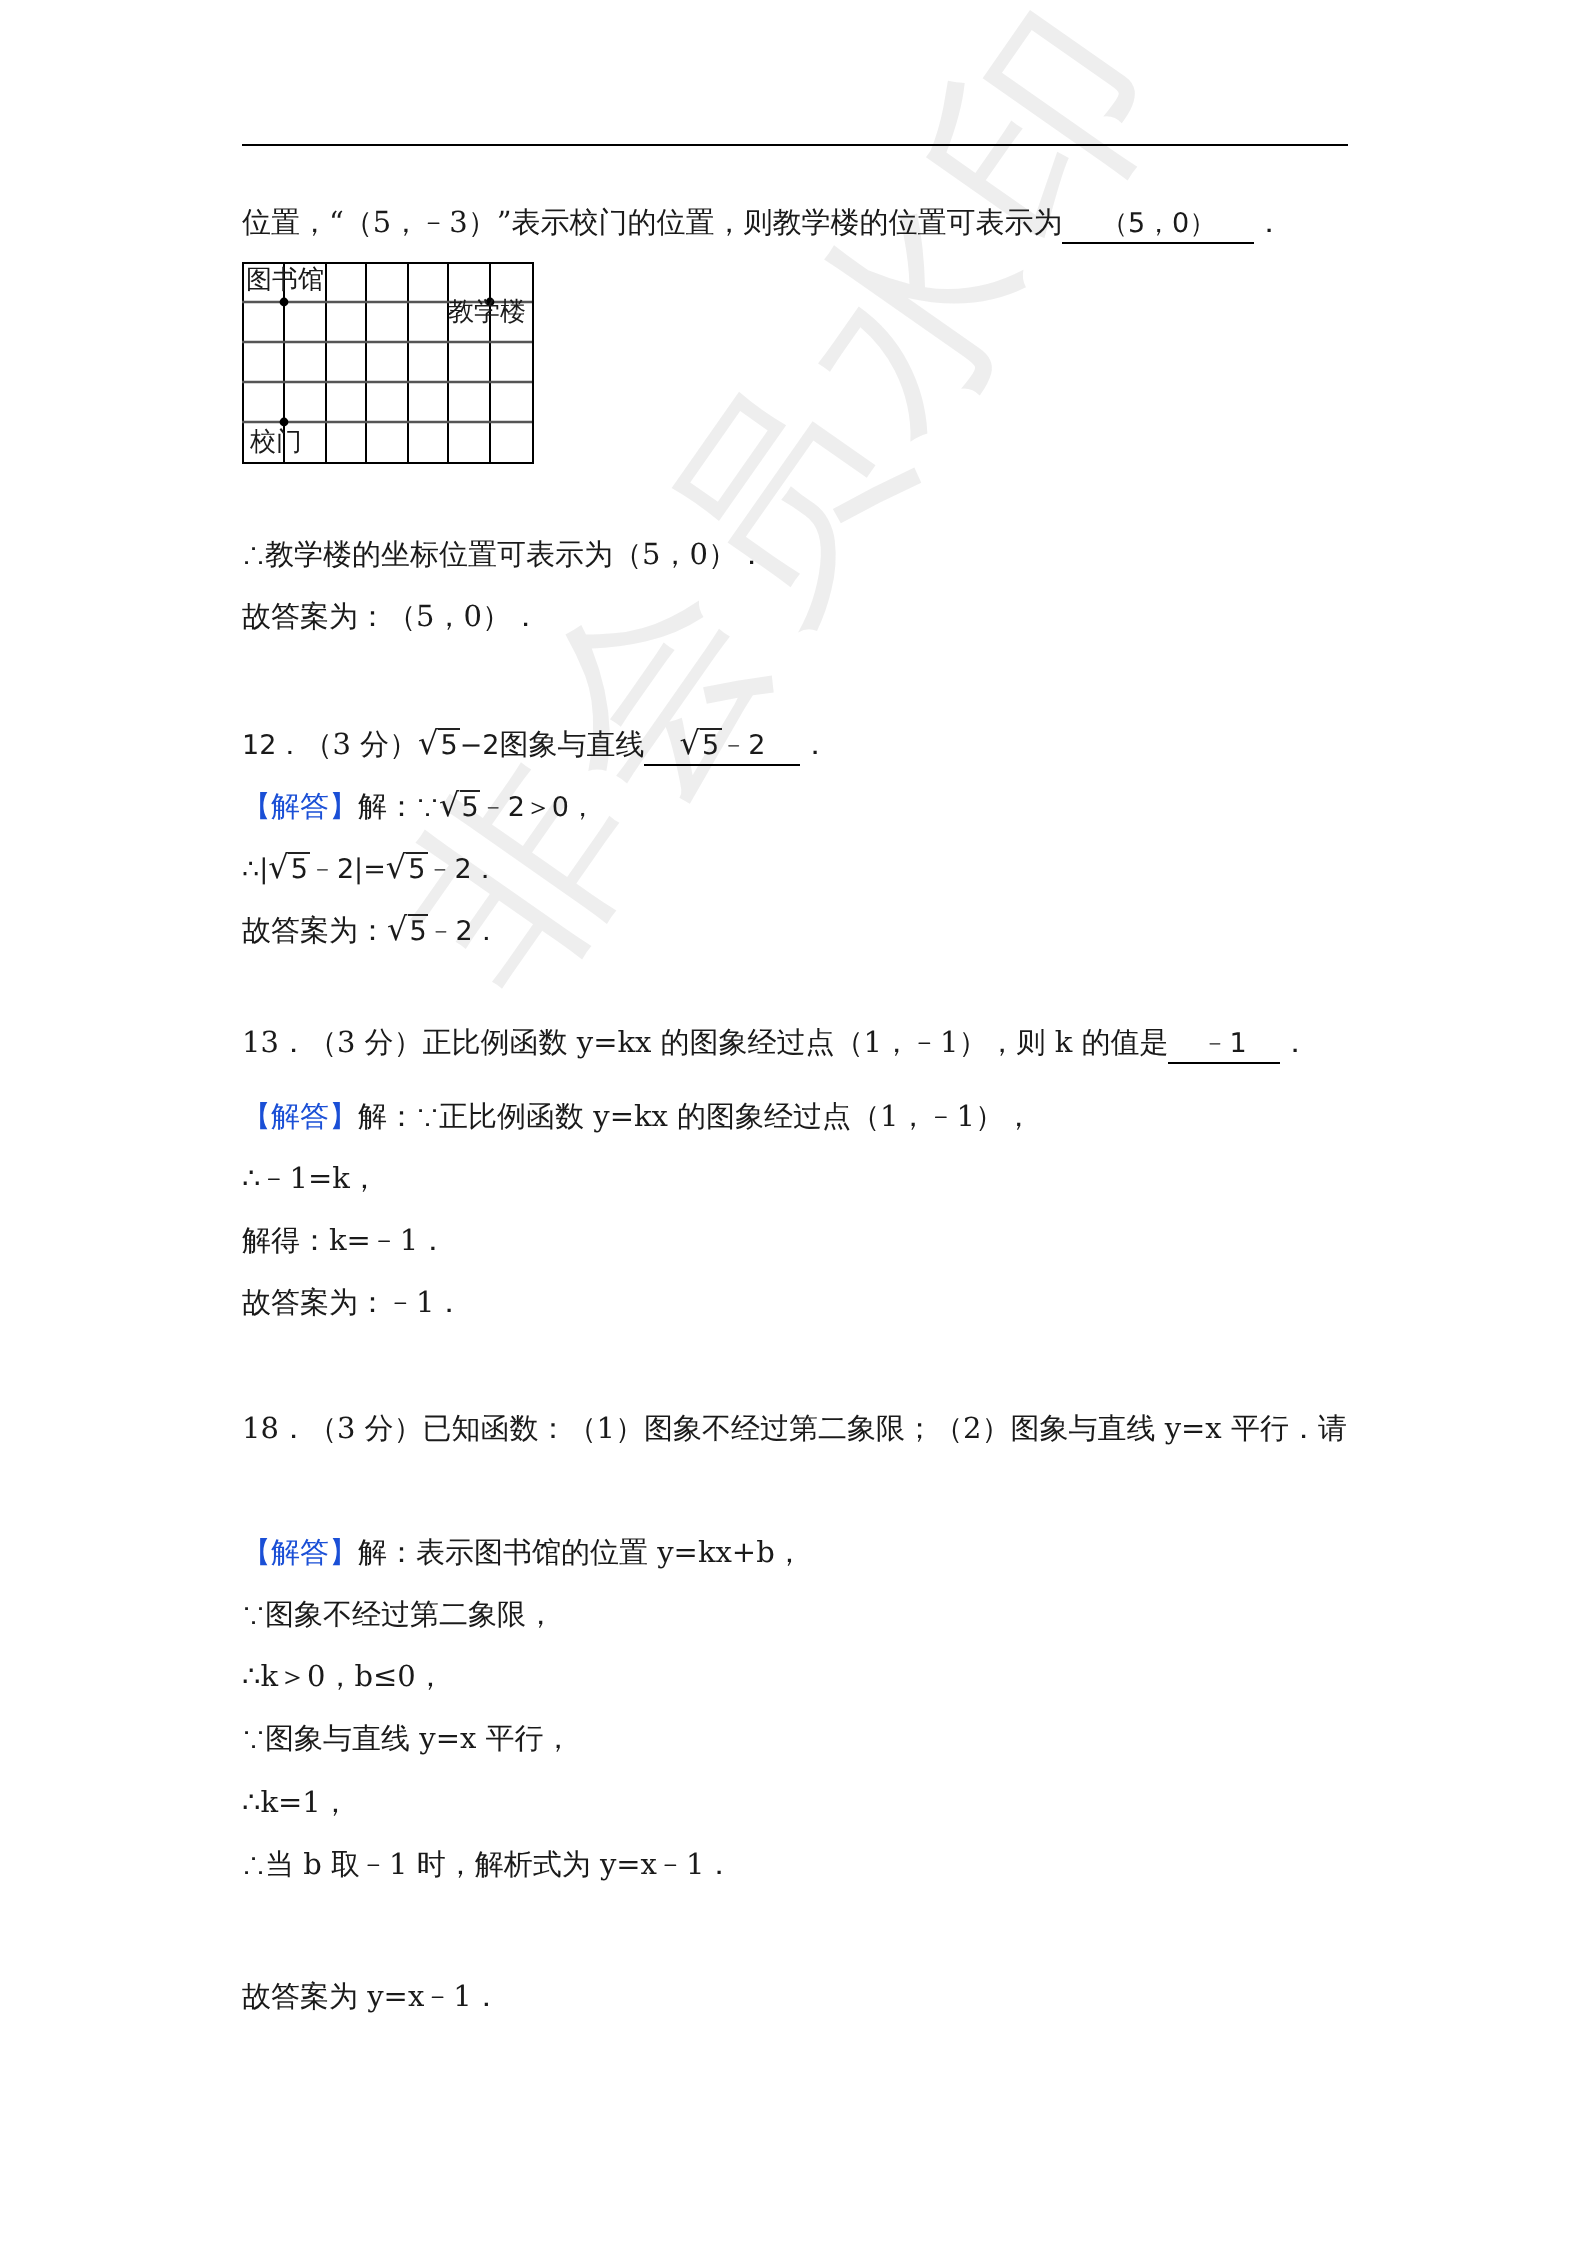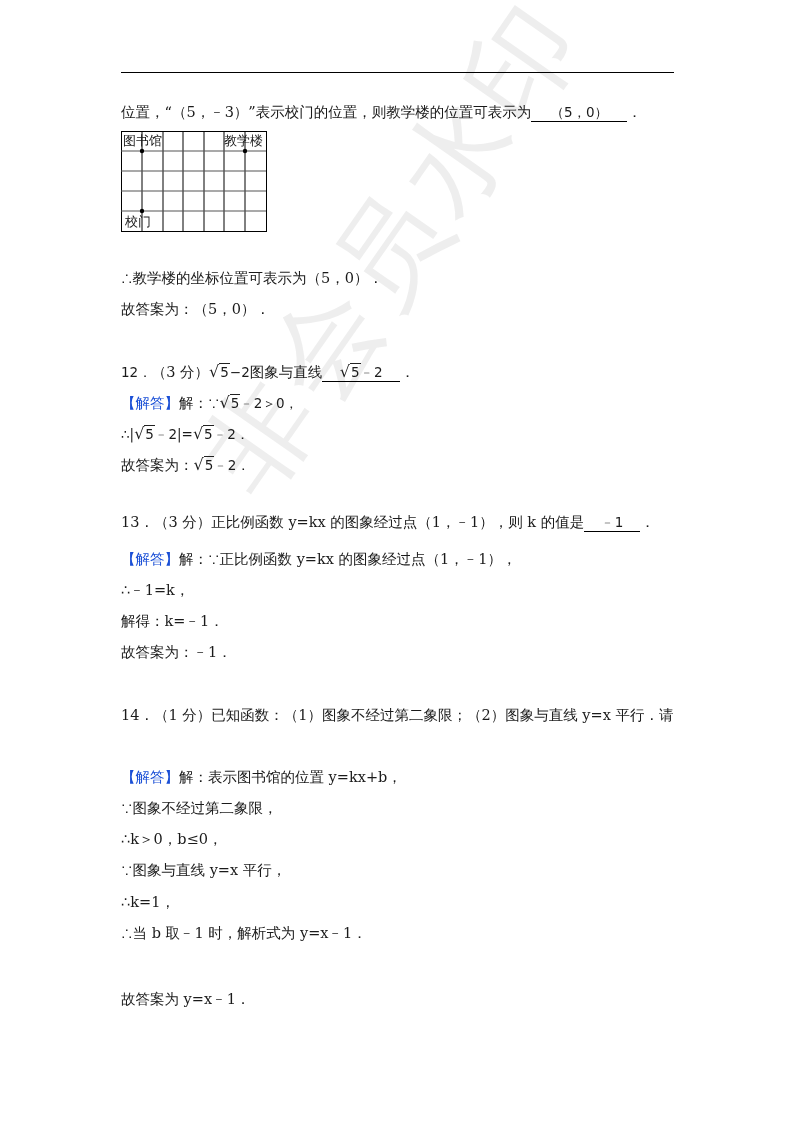--- a/index.html
+++ b/index.html
@@ -54,21 +54,21 @@
         <line x1="0" y1="60" x2="145" y2="60"></line>
         <line x1="0" y1="80" x2="145" y2="80"></line>
       </g>
       <g fill="#000">
         <circle cx="21" cy="20" r="2.2"></circle>
         <circle cx="124" cy="20" r="2.2"></circle>
         <circle cx="21" cy="80" r="2.2"></circle>
       </g>
     </svg>
     <span class="grid-label" style="left:2px; top:2px;">图书馆</span>
-    <span class="grid-label" style="left:103px; top:2px;">教学楼</span>
+    <span class="grid-label" style="left:103px; top:18px;">教学楼</span>
     <span class="grid-label" style="left:4px; top:83px;">校门</span>
   </div>
 
   <div class="line" style="top:268px;">∴教学楼的坐标位置可表示为（5，0）．</div>
   <div class="line" style="top:299px;">故答案为：（5，0）．</div>
 
   <div class="line" style="top:362px;">
     <span class="num">12．</span><span>（3 分）</span><span class="sqrt"><span class="rad">√</span><span class="body">5</span></span><span class="num">−2</span><span>图象与直线</span><span class="blank" style="width:74px;"><span class="sqrt"><span class="rad">√</span><span class="body">5</span></span><span class="num">﹣2</span></span><span>．</span>
   </div>
   <div class="line" style="top:393px;">
@@ -84,21 +84,21 @@
   <div class="line" style="top:512px;">
     <span>13．（3 分）正比例函数 y=kx 的图象经过点（1，﹣1），则 k 的值是</span><span class="blank num" style="width:52px;">﹣1</span><span>．</span>
   </div>
   <div class="line" style="top:549px;">
     <span class="label">【解答】</span><span>解：∵正比例函数 y=kx 的图象经过点（1，﹣1），</span>
   </div>
   <div class="line" style="top:580px;">∴﹣1=k，</div>
   <div class="line" style="top:611px;">解得：k=﹣1．</div>
   <div class="line" style="top:642px;">故答案为：﹣1．</div>
 
-  <div class="line" style="top:705px;">14．（1 分）已知函数：（1）图象不经过第二象限；（2）图象与直线 y=x 平行．请</div>
+  <div class="line" style="top:705px;">18．（3 分）已知函数：（1）图象不经过第二象限；（2）图象与直线 y=x 平行．请</div>
   <div class="line" style="top:767px;">
     <span class="label">【解答】</span><span>解：表示图书馆的位置 y=kx+b，</span>
   </div>
   <div class="line" style="top:798px;">∵图象不经过第二象限，</div>
   <div class="line" style="top:829px;">∴k＞0，b≤0，</div>
   <div class="line" style="top:860px;text-align:center;">∵图象与直线 y=x 平行，</div>
   <div class="line" style="top:892px;">∴k=1，</div>
   <div class="line" style="top:923px;">∴当 b 取﹣1 时，解析式为 y=x﹣1．</div>
   <div class="line" style="top:954px;margin-top:35px;">故答案为 y=x﹣1．</div>
 

